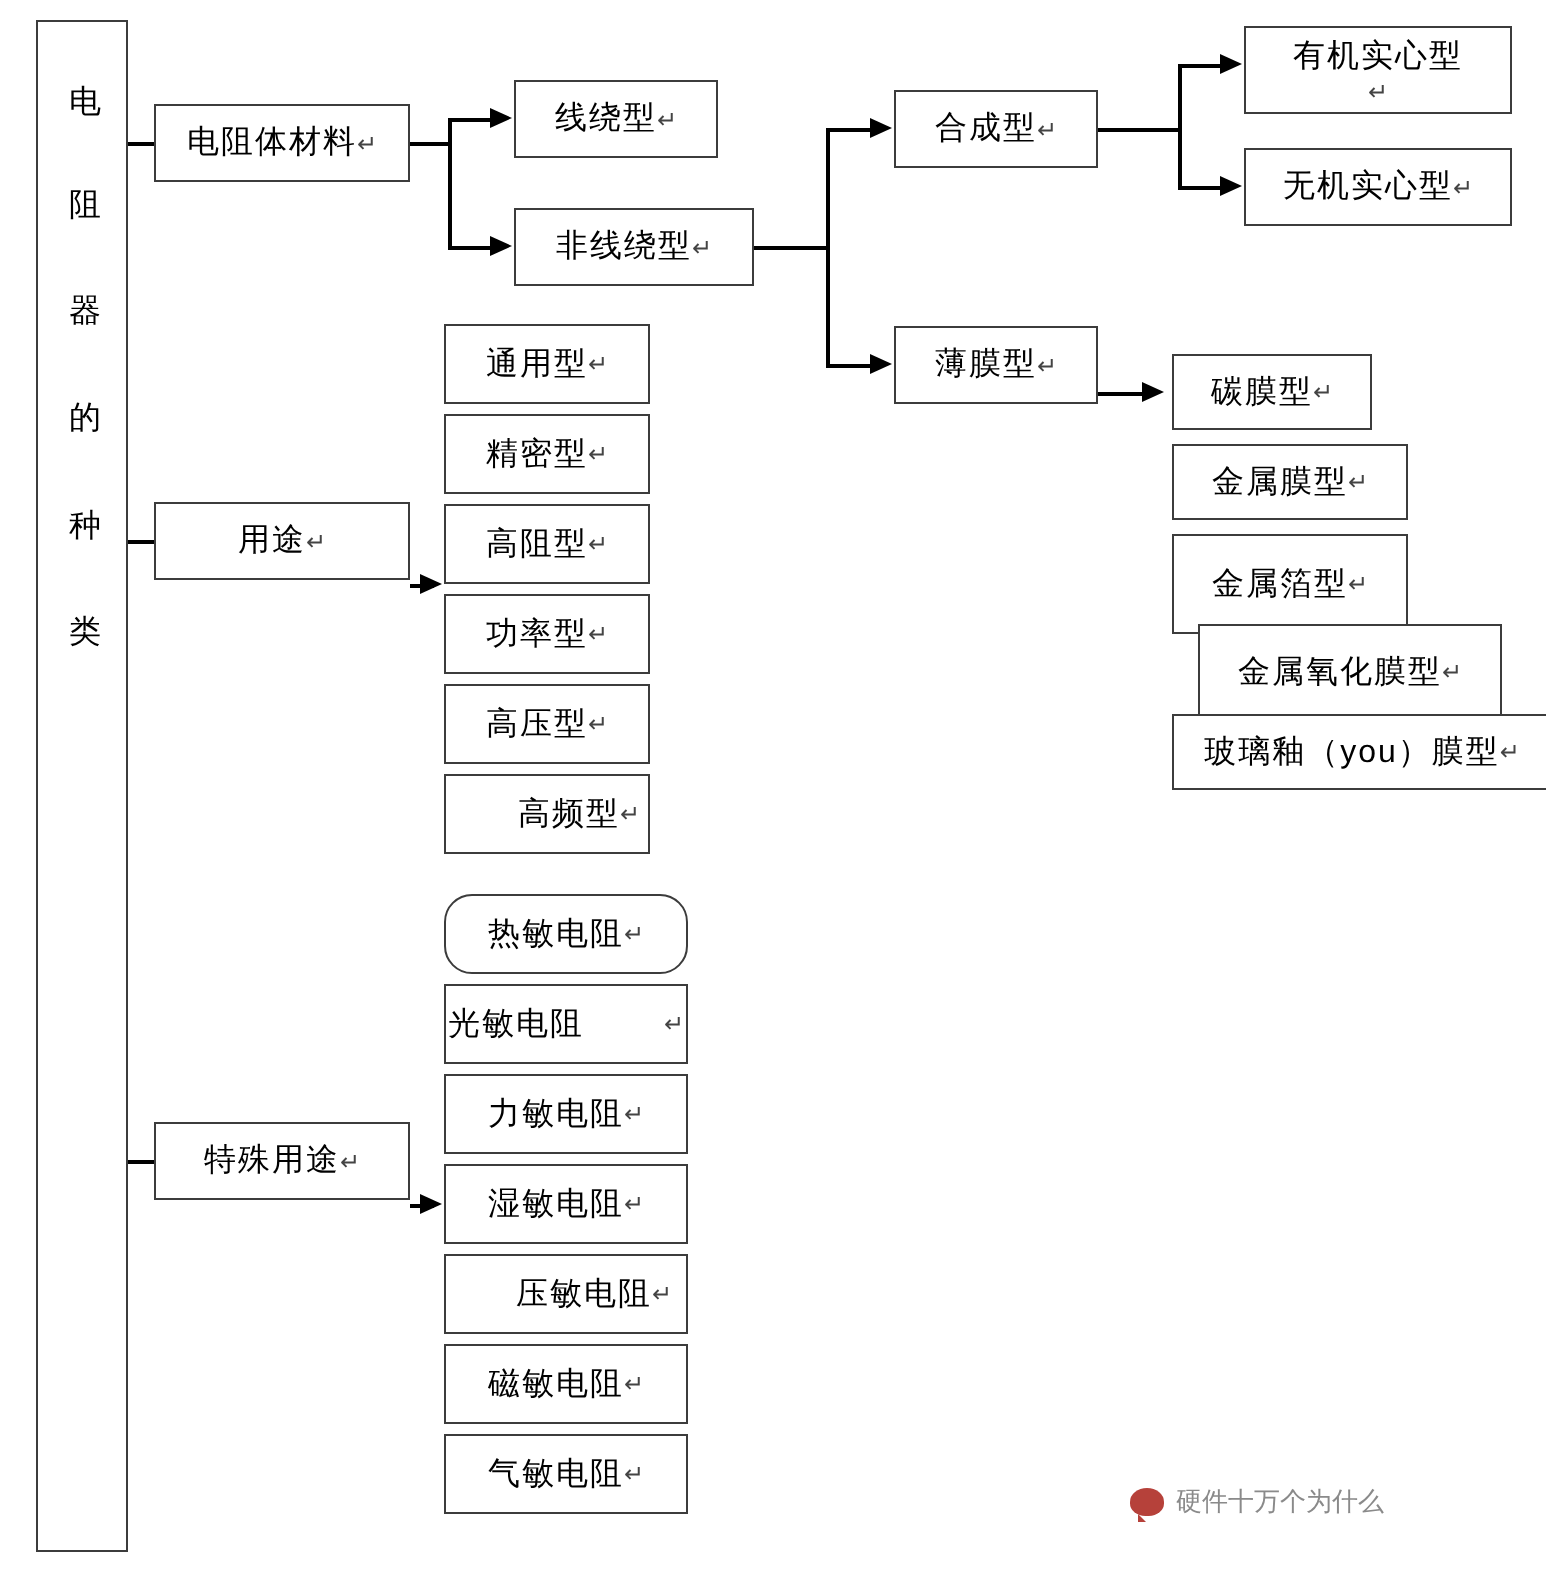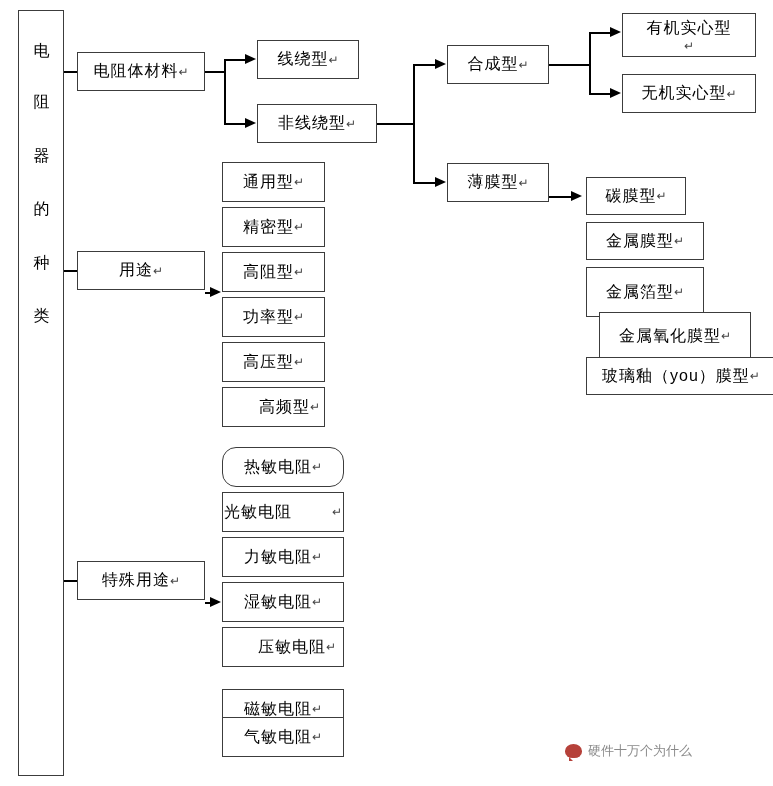--- a/index.html
+++ b/index.html
@@ -222,21 +222,21 @@
       <span class="pilcrow">↵</span>
   </div>
   <div class="box" style="left:222px; top:582px; width:122px; height:40px;">
     <span>湿敏电阻</span>
       <span class="pilcrow">↵</span>
   </div>
   <div class="box" style="left:222px; top:627px; width:122px; height:40px;padding-left:28px;">
     <span>压敏电阻</span>
       <span class="pilcrow">↵</span>
   </div>
-  <div class="box" style="left:222px; top:672px; width:122px; height:40px;margin-top:17px;">
+  <div class="box" style="left:222px; top:672px; width:122px; height:40px;">
     <span>磁敏电阻</span>
       <span class="pilcrow">↵</span>
   </div>
   <div class="box" style="left:222px; top:717px; width:122px; height:40px;">
     <span>气敏电阻</span>
       <span class="pilcrow">↵</span>
   </div>
 
   <div class="conn hline" style="left:205px; top:602px; width:12px;"></div>
   <div class="arrow" style="left:210px; top:596.5px;"></div>

